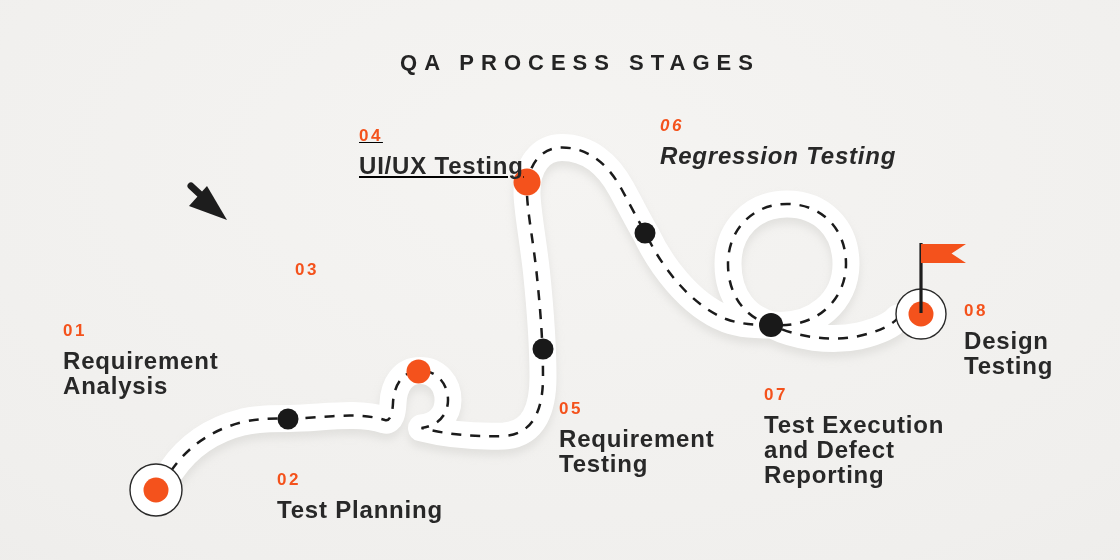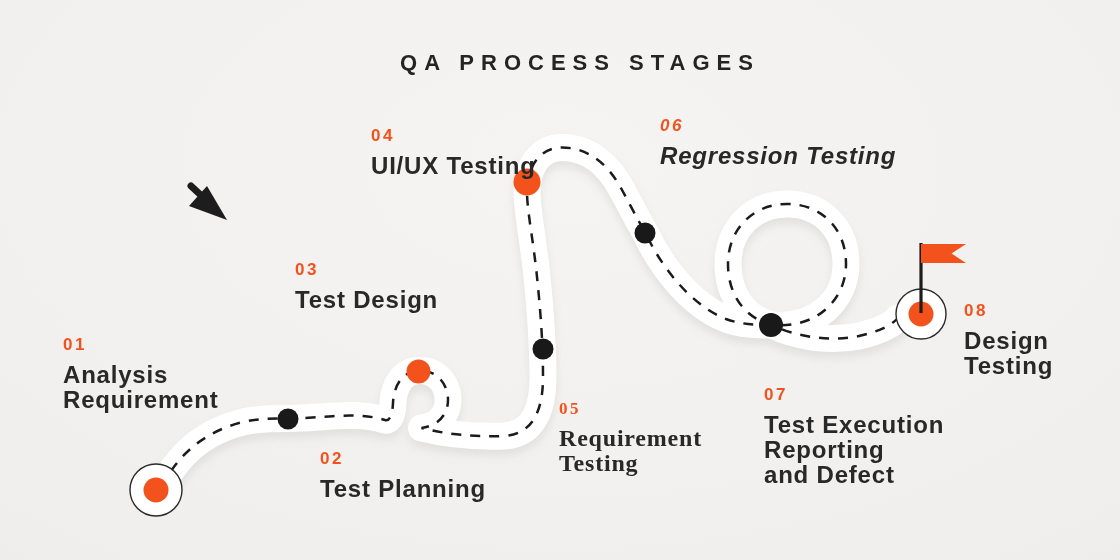--- a/index.html
+++ b/index.html
@@ -13,25 +13,25 @@
     font-size:22px;font-weight:bold;letter-spacing:7px;color:#242424;margin:0;padding-left:12px;
   }
   svg.scene{position:absolute;inset:0;}
   .road-shadow{fill:none;stroke:#d6d5d2;stroke-width:27;stroke-linecap:round;stroke-linejoin:round;opacity:.6;}
   .road{fill:none;stroke:#ffffff;stroke-width:27;stroke-linecap:round;stroke-linejoin:round;}
   .center-dash{fill:none;stroke:#1b1b1b;stroke-width:2.5;stroke-dasharray:10 9;}
   .ring{fill:#ffffff;stroke:#2a2a2a;stroke-width:1.4;}
   .stage{position:absolute;}
   .stage .num{font-size:17px;font-weight:bold;letter-spacing:2.5px;color:#F4521C;margin-bottom:7px;}
   .stage .line{font-size:24px;font-weight:bold;letter-spacing:.8px;color:#282828;line-height:25px;white-space:nowrap;}
-  .s1{left:63px;top:335px;}
-  .s2{left:277px;top:449px;margin-left:43px;}
+  .s1{left:63px;top:321px;}
+  .s2{left:277px;top:470px;}
   .s3{left:295px;top:260px;}
-  .s4{left:371px;top:126px;}
-  .s5{left:559px;top:399px;font-family:Liberation Serif, serif;}
+  .s4{left:359px;top:126px;text-decoration:underline;}
+  .s5{left:559px;top:399px;}
   .s6{left:660px;top:116px;font-style:italic;}
   .s7{left:764px;top:385px;}
   .s8{left:964px;top:301px;}
 </style>
 </head>
 <body>
 
 <div class="canvas">
 
   <h1 class="title">QA PROCESS STAGES</h1>
@@ -67,32 +67,31 @@
     </g>
 
     <g fill="#1d1d1d">
       <line x1="191" y1="186" x2="205" y2="199" stroke="#1d1d1d" stroke-width="7" stroke-linecap="round"></line>
       <polygon points="207,186 189,206 227,220"></polygon>
     </g>
   </svg>
 
   <div class="stage s1">
     <div class="num">01</div>
+    <div class="line">Requirement</div>
     <div class="line">Analysis</div>
-    <div class="line">Requirement</div>
   </div>
 
   <div class="stage s2">
     <div class="num">02</div>
     <div class="line">Test Planning</div>
   </div>
 
   <div class="stage s3">
     <div class="num">03</div>
-    <div class="line">Test Design</div>
   </div>
 
   <div class="stage s4">
     <div class="num">04</div>
     <div class="line">UI/UX Testing</div>
   </div>
 
   <div class="stage s5">
     <div class="num">05</div>
     <div class="line">Requirement</div>
@@ -100,22 +99,22 @@
   </div>
 
   <div class="stage s6">
     <div class="num">06</div>
     <div class="line">Regression Testing</div>
   </div>
 
   <div class="stage s7">
     <div class="num">07</div>
     <div class="line">Test Execution</div>
+    <div class="line">and Defect</div>
     <div class="line">Reporting</div>
-    <div class="line">and Defect</div>
   </div>
 
   <div class="stage s8">
     <div class="num">08</div>
     <div class="line">Design</div>
     <div class="line">Testing</div>
   </div>
 
 </div>
 

